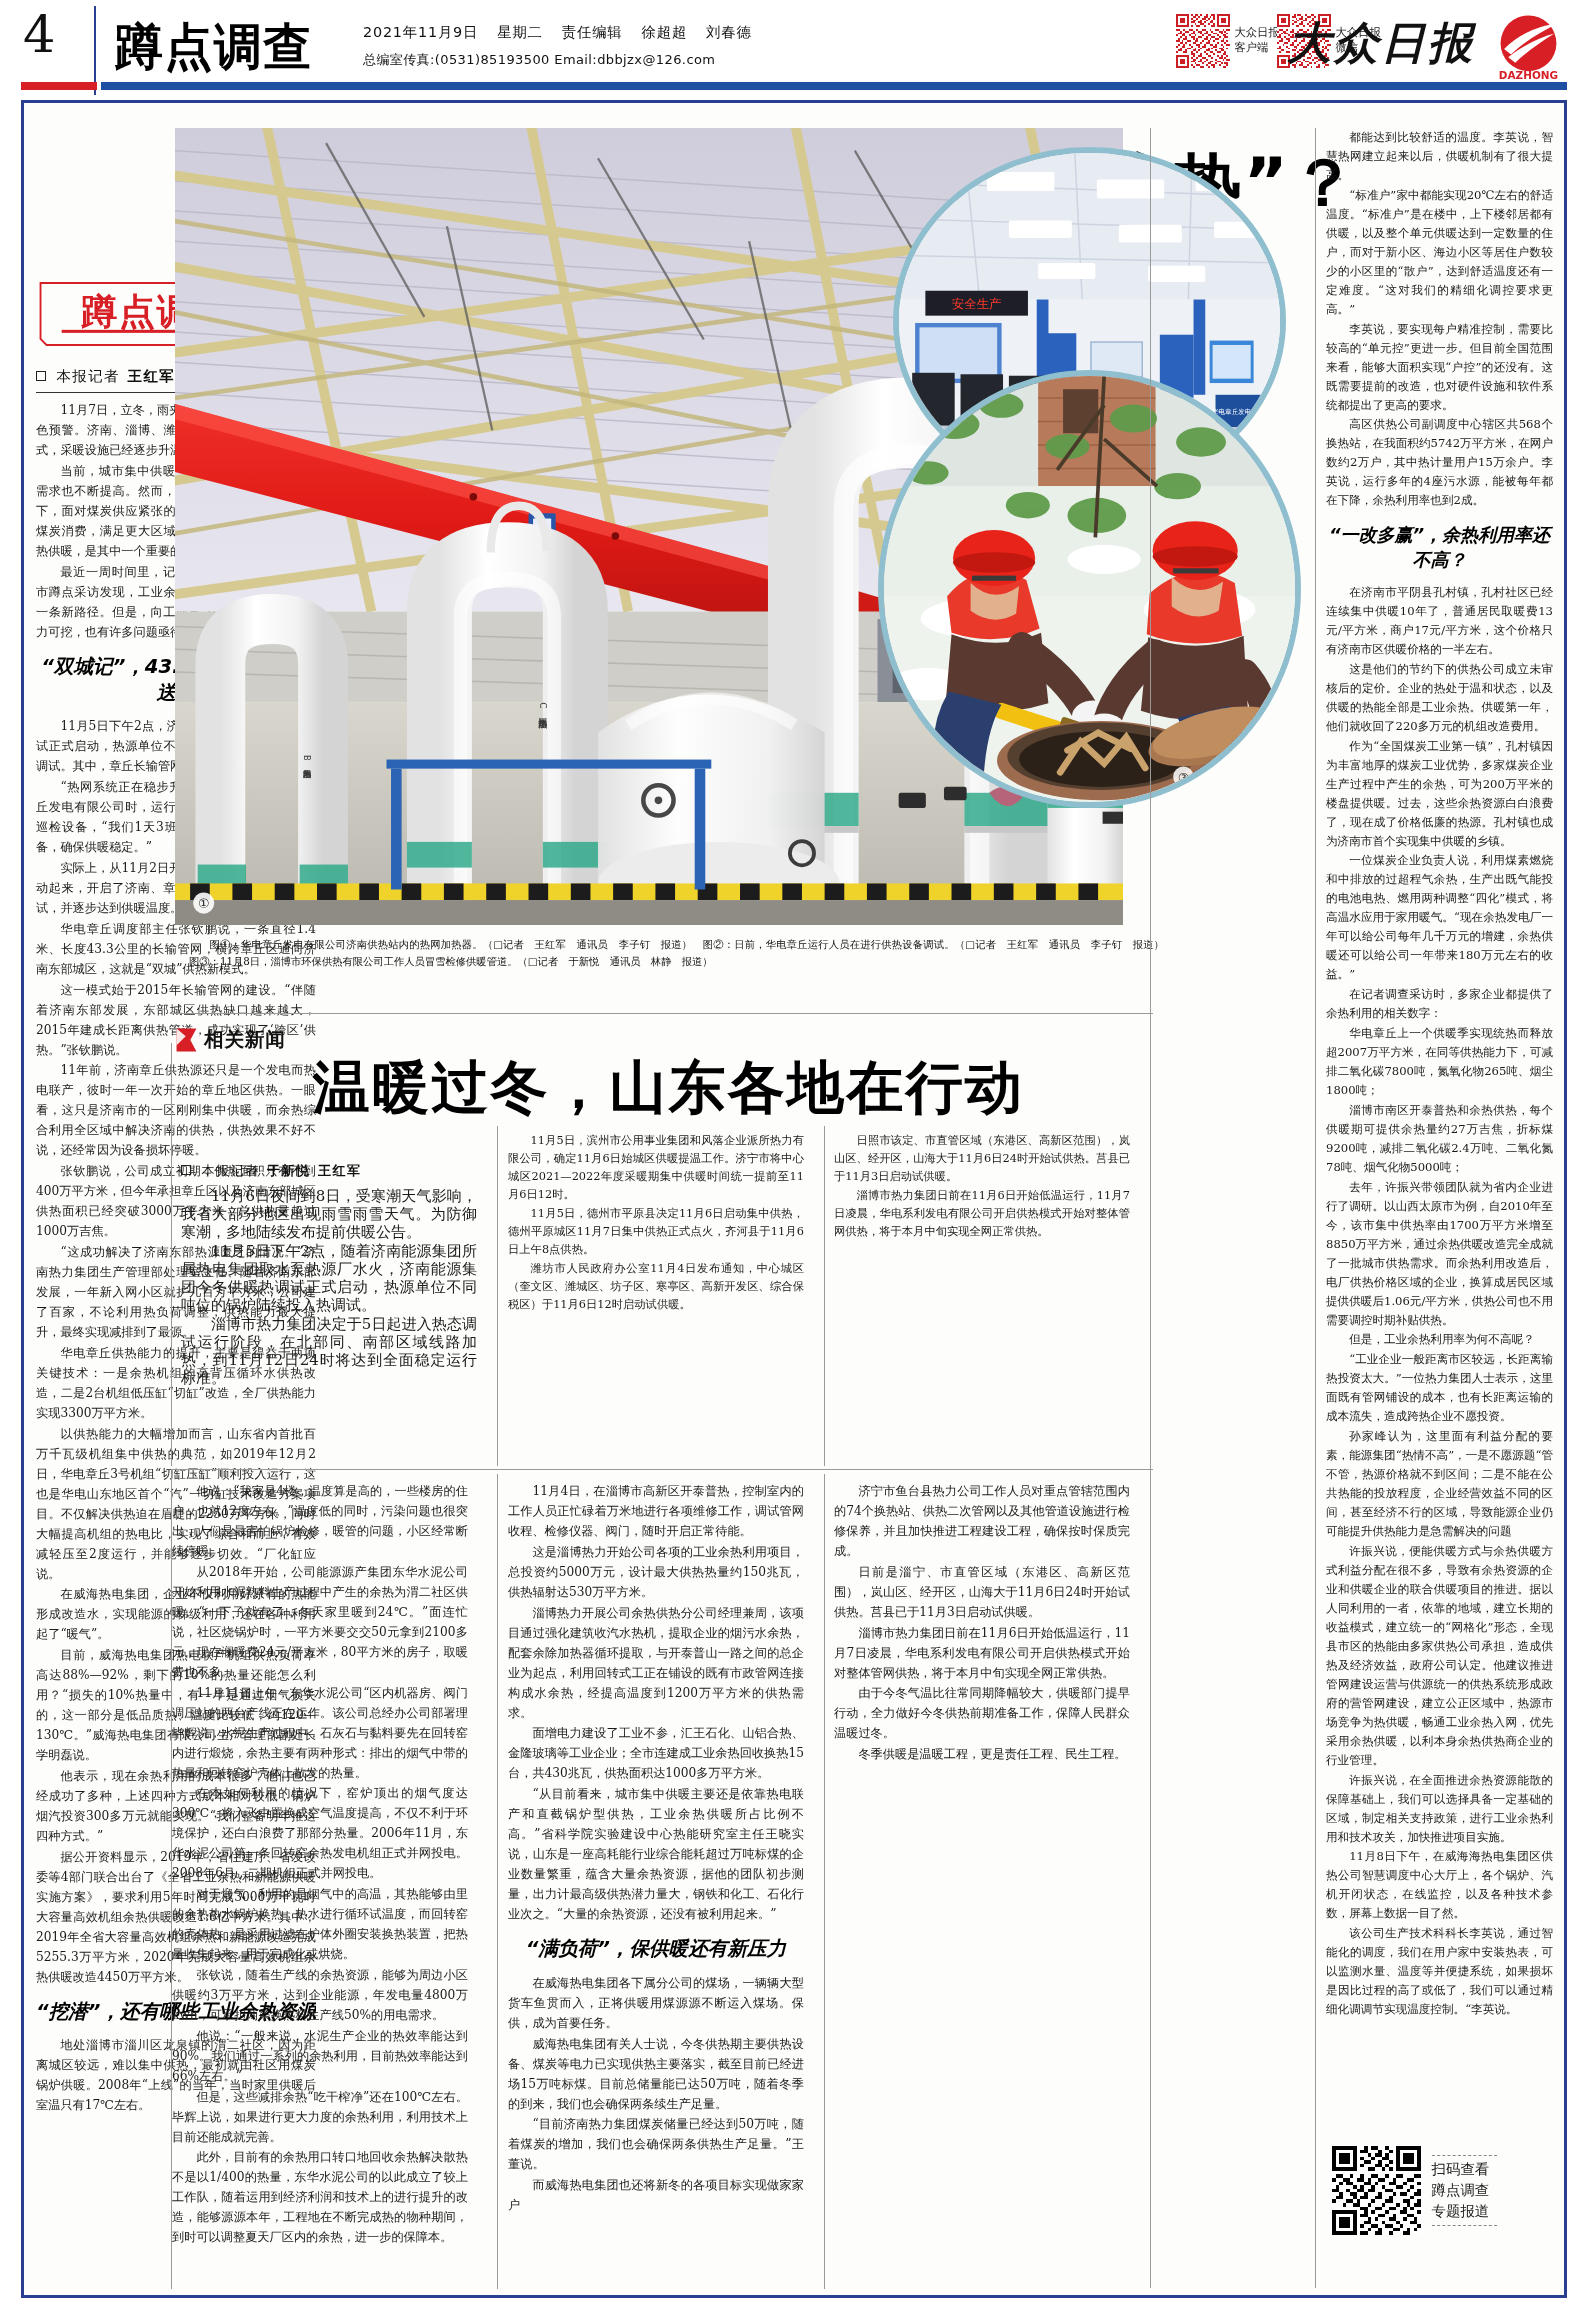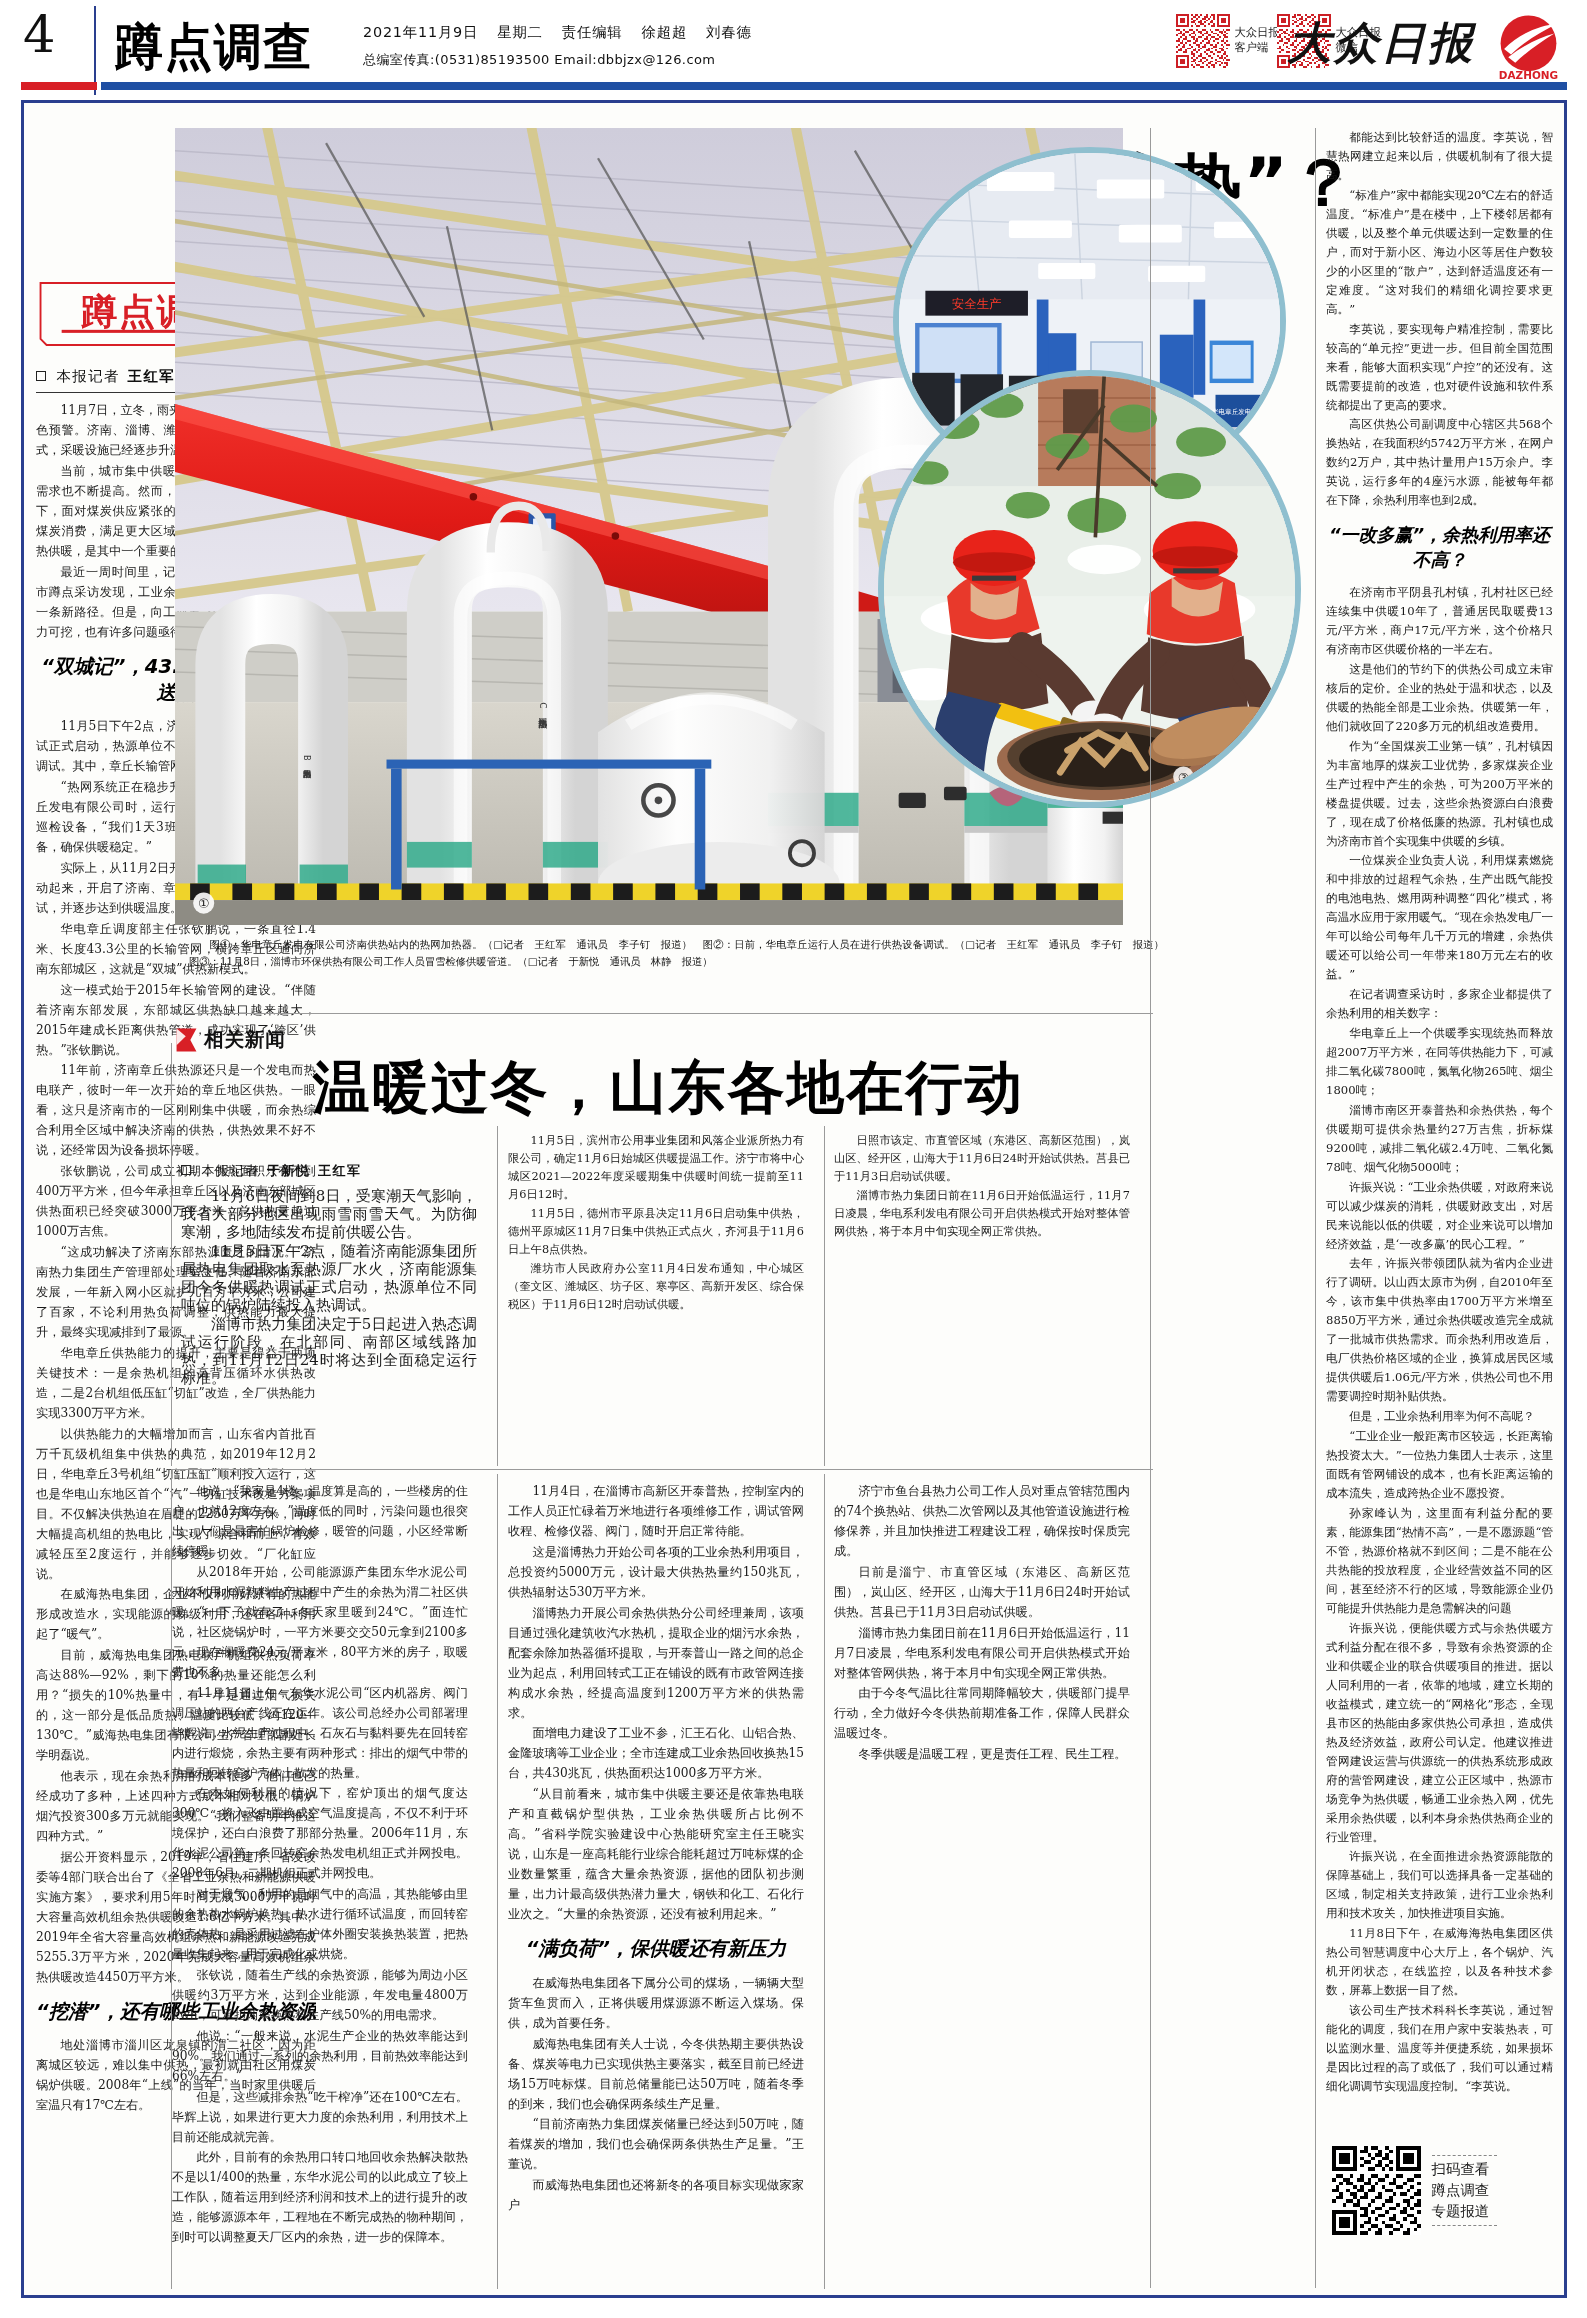--- a/index.html
+++ b/index.html
@@ -999,21 +999,20 @@
 
     <div class="sub-head" style="font-size:18px; line-height:25px;">“一改多赢”，余热利用率还不高？</div>
 
     <p>在济南市平阴县孔村镇，孔村社区已经连续集中供暖10年了，普通居民取暖费13元/平方米，商户17元/平方米，这个价格只有济南市区供暖价格的一半左右。</p>
     <p>这是他们的节约下的供热公司成立未审核后的定价。企业的热处于温和状态，以及供暖的热能全部是工业余热。供暖第一年，他们就收回了220多万元的机组改造费用。</p>
     <p>作为“全国煤炭工业第一镇”，孔村镇因为丰富地厚的煤炭工业优势，多家煤炭企业生产过程中产生的余热，可为200万平米的楼盘提供暖。过去，这些余热资源白白浪费了，现在成了价格低廉的热源。孔村镇也成为济南市首个实现集中供暖的乡镇。</p>
     <p>一位煤炭企业负责人说，利用煤素燃烧和中排放的过超程气余热，生产出既气能投的电池电热、燃用两种调整“四化”模式，将高温水应用于家用暖气。“现在余热发电厂一年可以给公司每年几千万元的增建，余热供暖还可以给公司一年带来180万元左右的收益。”</p>
     <p>在记者调查采访时，多家企业都提供了余热利用的相关数字：</p>
     <p>华电章丘上一个供暖季实现统热而释放超2007万平方米，在同等供热能力下，可减排二氧化碳7800吨，氮氧化物265吨、烟尘1800吨；</p>
     <p>淄博市南区开泰普热和余热供热，每个供暖期可提供余热量约27万吉焦，折标煤9200吨，减排二氧化碳2.4万吨、二氧化氮78吨、烟气化物5000吨；</p>
-    <p>许振兴说：“工业余热供暖，对政府来说可以减少煤炭的消耗，供暖财政支出，对居民来说能以低的供暖，对企业来说可以增加经济效益，是‘一改多赢’的民心工程。”</p>
     <p>去年，许振兴带领团队就为省内企业进行了调研。以山西太原市为例，自2010年至今，该市集中供热率由1700万平方米增至8850万平方米，通过余热供暖改造完全成就了一批城市供热需求。而余热利用改造后，电厂供热价格区域的企业，换算成居民区域提供供暖后1.06元/平方米，供热公司也不用需要调控时期补贴供热。</p>
     <p>但是，工业余热利用率为何不高呢？</p>
     <p>“工业企业一般距离市区较远，长距离输热投资太大。”一位热力集团人士表示，这里面既有管网铺设的成本，也有长距离运输的成本流失，造成跨热企业不愿投资。</p>
     <p>孙家峰认为，这里面有利益分配的要素，能源集团“热情不高”，一是不愿源题“管不管，热源价格就不到区间；二是不能在公共热能的投放程度，企业经营效益不同的区间，甚至经济不行的区域，导致能源企业仍可能提升供热能力是急需解决的问题</p>
     <p>许振兴说，便能供暖方式与余热供暖方式利益分配在很不多，导致有余热资源的企业和供暖企业的联合供暖项目的推进。据以人同利用的一者，依靠的地域，建立长期的收益模式，建立统一的“网格化”形态，全现县市区的热能由多家供热公司承担，造成供热及经济效益，政府公司认定。他建议推进管网建设运营与供源统一的供热系统形成政府的营管网建设，建立公正区域中，热源市场竞争为热供暖，畅通工业余热入网，优先采用余热供暖，以利本身余热供热商企业的行业管理。</p>
     <p>许振兴说，在全面推进余热资源能散的保障基础上，我们可以选择具备一定基础的区域，制定相关支持政策，进行工业余热利用和技术攻关，加快推进项目实施。</p>
     <p>11月8日下午，在威海海热电集团区供热公司智慧调度中心大厅上，各个锅炉、汽机开闭状态，在线监控，以及各种技术参数，屏幕上数据一目了然。</p>
     <p>该公司生产技术科科长李英说，通过智能化的调度，我们在用户家中安装热表，可以监测水量、温度等并便捷系统，如果损坏是因比过程的高了或低了，我们可以通过精细化调调节实现温度控制。“李英说。</p>
   </div>
 

